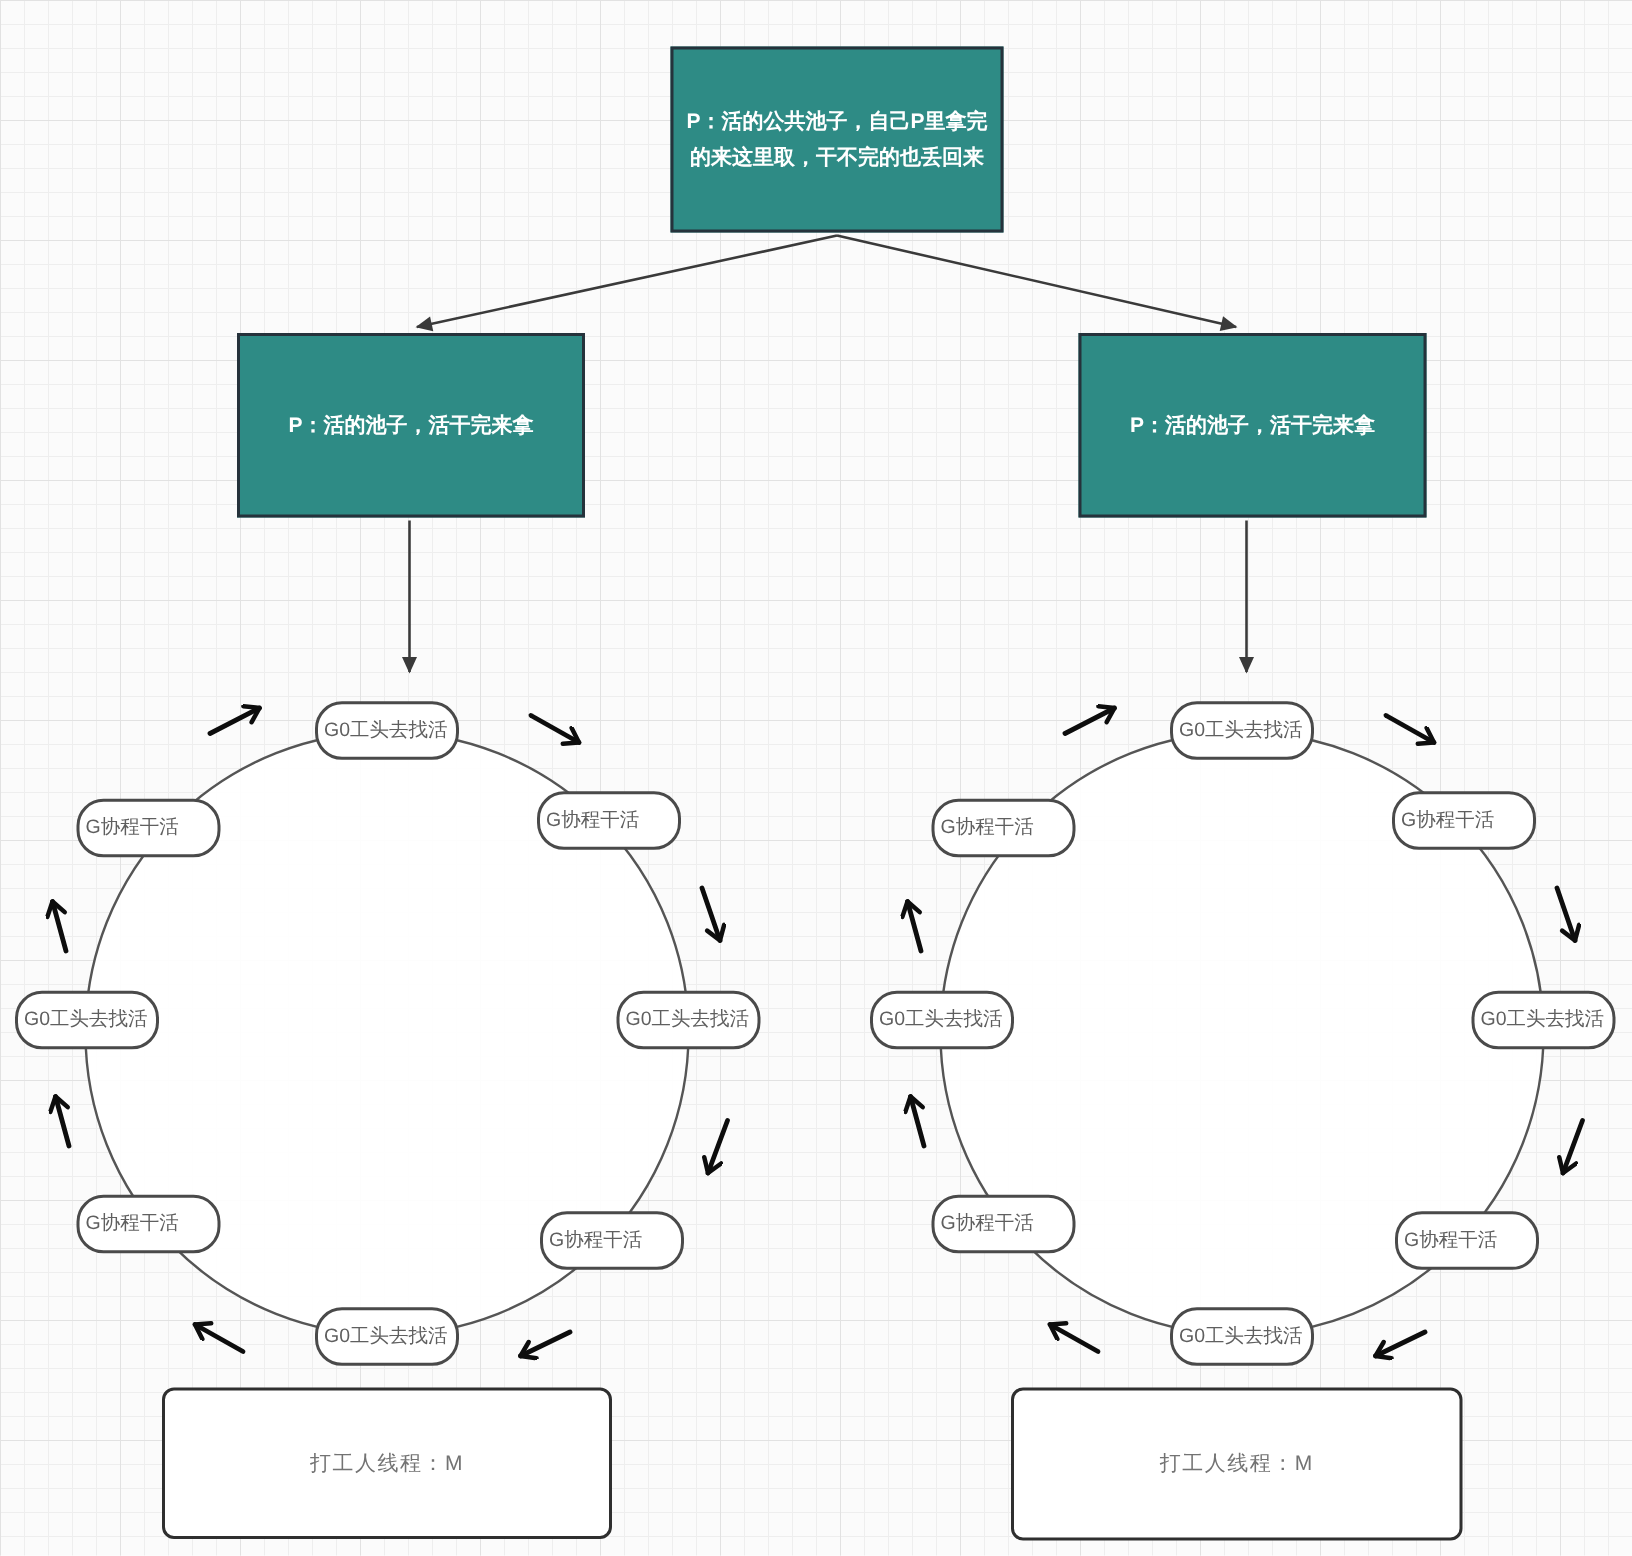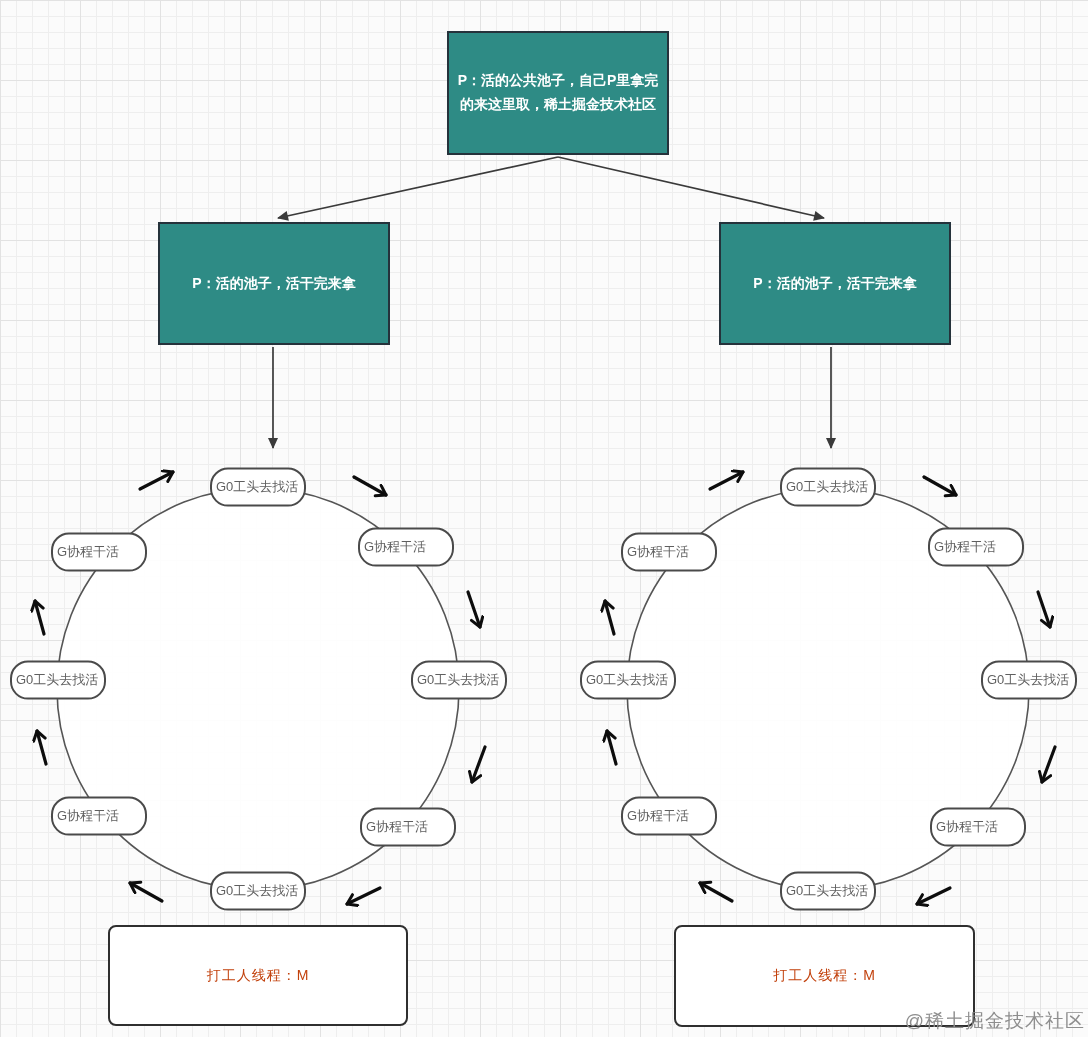--- a/index.html
+++ b/index.html
@@ -50,21 +50,21 @@
     border-radius:18px;
     color:var(--node-text,#5f5f5f);
     font-size:13px;line-height:1.45;text-align:left;
     padding:8px 4px;
   }
   .thread-box{
     position:absolute;box-sizing:border-box;
     background:#ffffff;
     border:2px solid #2f2f2f;border-radius:8px;
     display:flex;align-items:center;justify-content:center;
-    font-size:14px;color:#c2410c;letter-spacing:1px;
+    font-size:14px;color:#737373;letter-spacing:1px;
   }
   .watermark{
     position:absolute;right:3px;bottom:3px;
     font-size:19px;color:#8e8e8e;letter-spacing:1px;
   }
 </style>
 </head>
 <body>
 
 <div class="canvas">
@@ -101,21 +101,21 @@
     <path class="rot-arrow" d="M924,477 L956,495"></path>
     <path class="rot-arrow" d="M1038,592 L1050,627"></path>
     <path class="rot-arrow" d="M1055,747 L1042,782"></path>
     <path class="rot-arrow" d="M950,888 L917,904"></path>
     <path class="rot-arrow" d="M732,901 L700,883"></path>
     <path class="rot-arrow" d="M616,764 L607,731"></path>
     <path class="rot-arrow" d="M614,634 L605,601"></path>
   </svg>
 
   <div class="pool-box" style="left:447px;top:31px;width:222px;height:124px;">
-    <span>P：活的公共池子，自己P里拿完的来这里取，稀土掘金技术社区</span>
+    <span>P：活的公共池子，自己P里拿完的来这里取，干不完的也丢回来</span>
   </div>
 
   <div class="pool-box" style="left:158px;top:222px;width:232px;height:123px;">
     <span>P：活的池子，活干完来拿</span>
   </div>
 
   <div class="pool-box" style="left:719px;top:222px;width:232px;height:123px;">
     <span>P：活的池子，活干完来拿</span>
   </div>
 
@@ -137,15 +137,14 @@
   <div class="node" style="left:628px;top:680px;">G0工头去找活</div>
   <div class="node" style="left:669px;top:552px;">G协程干活</div>
 
   <div class="thread-box" style="left:108px;top:925px;width:300px;height:101px;">
     <span>打工人线程：M</span>
   </div>
   <div class="thread-box" style="left:674px;top:925px;width:301px;height:102px;">
     <span>打工人线程：M</span>
   </div>
 
-  <div class="watermark">@稀土掘金技术社区</div>
 
 </div>
 
 </body></html>

